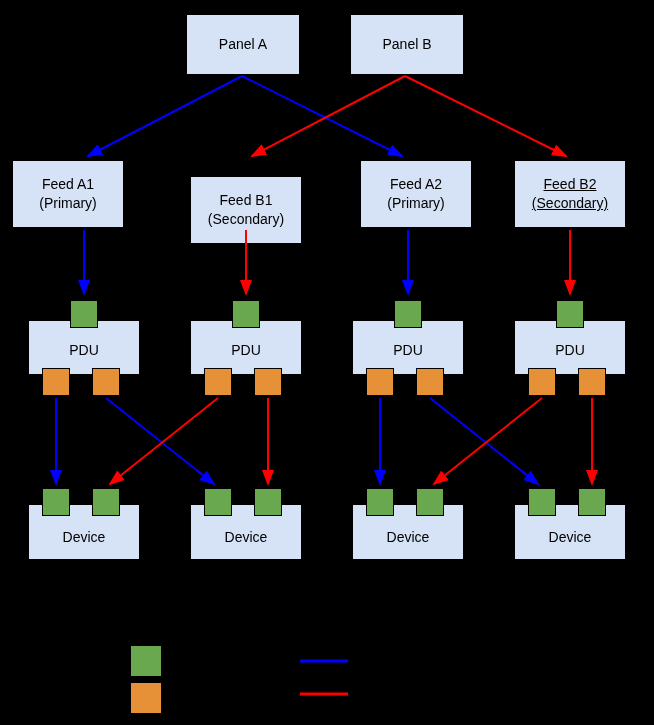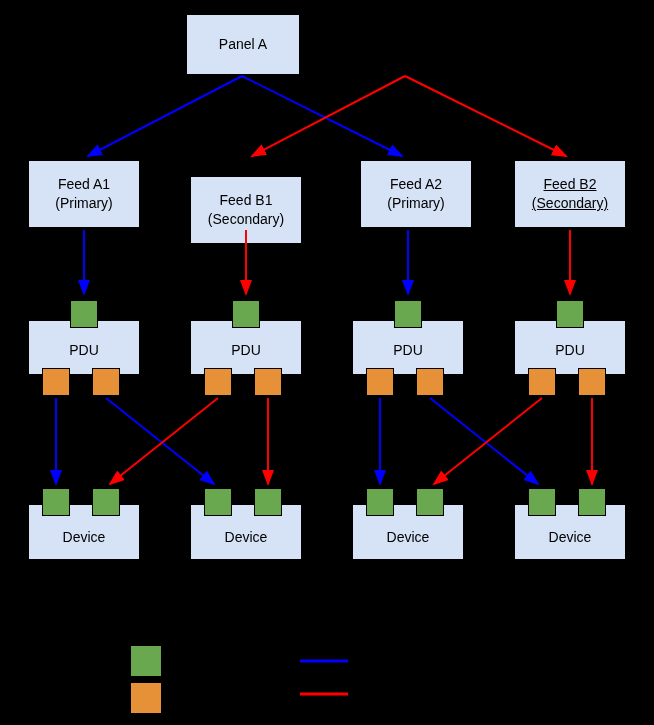--- a/index.html
+++ b/index.html
@@ -60,22 +60,25 @@
   .marker-red{fill:var(--secondary-arrow);}
 </style>
 </head>
 <body>
 
 <div class="canvas">
 
   <div class="node" style="left:186px;top:14px;width:114px;height:61px;">
     <span>Panel A</span>
   </div>
+  <div class="node" style="left:350px;top:14px;width:114px;height:61px;">
+    <span>Panel B</span>
+  </div>
 
-  <div class="node" style="left:28px;top:160px;width:112px;height:68px;">
+  <div class="node" style="left:12px;top:160px;width:112px;height:68px;">
     <div>Feed A1</div>
     <div>(Primary)</div>
   </div>
   <div class="node" style="left:190px;top:176px;width:112px;height:68px;">
     <div>Feed B1</div>
     <div>(Secondary)</div>
   </div>
   <div class="node" style="left:360px;top:160px;width:112px;height:68px;">
     <div>Feed A2</div>
     <div>(Primary)</div>

